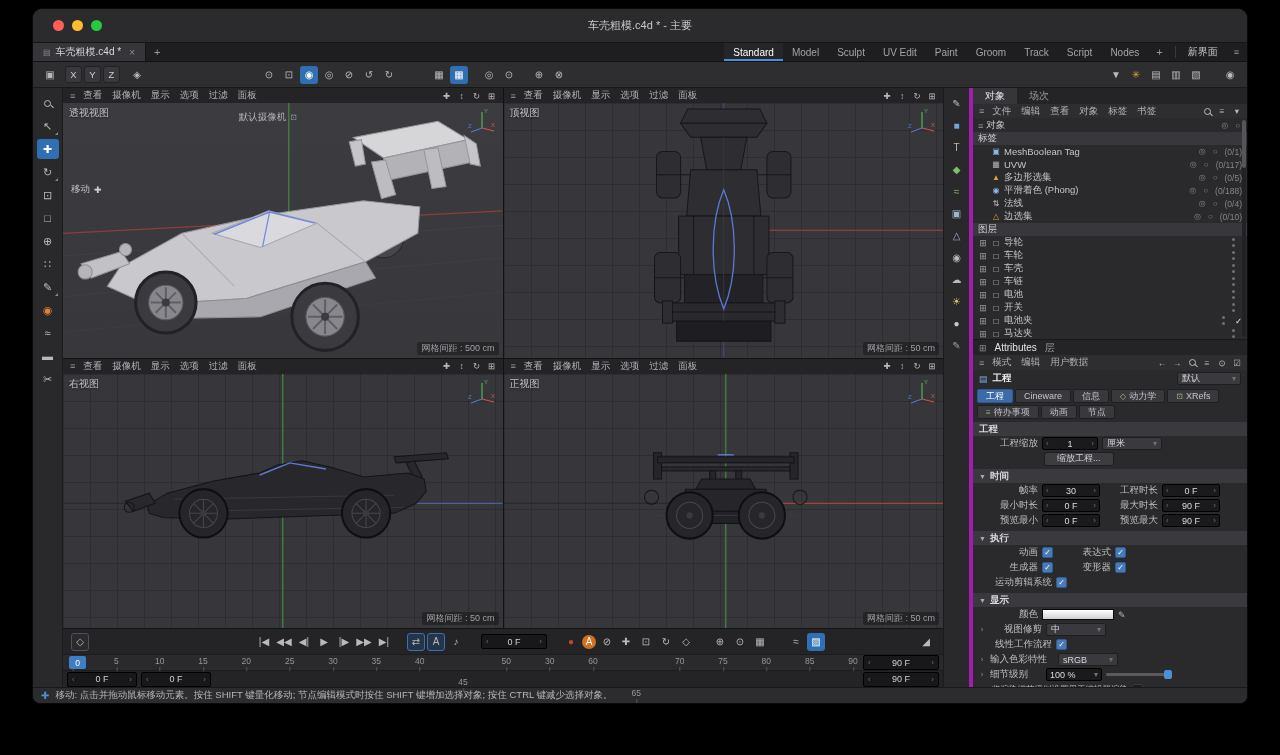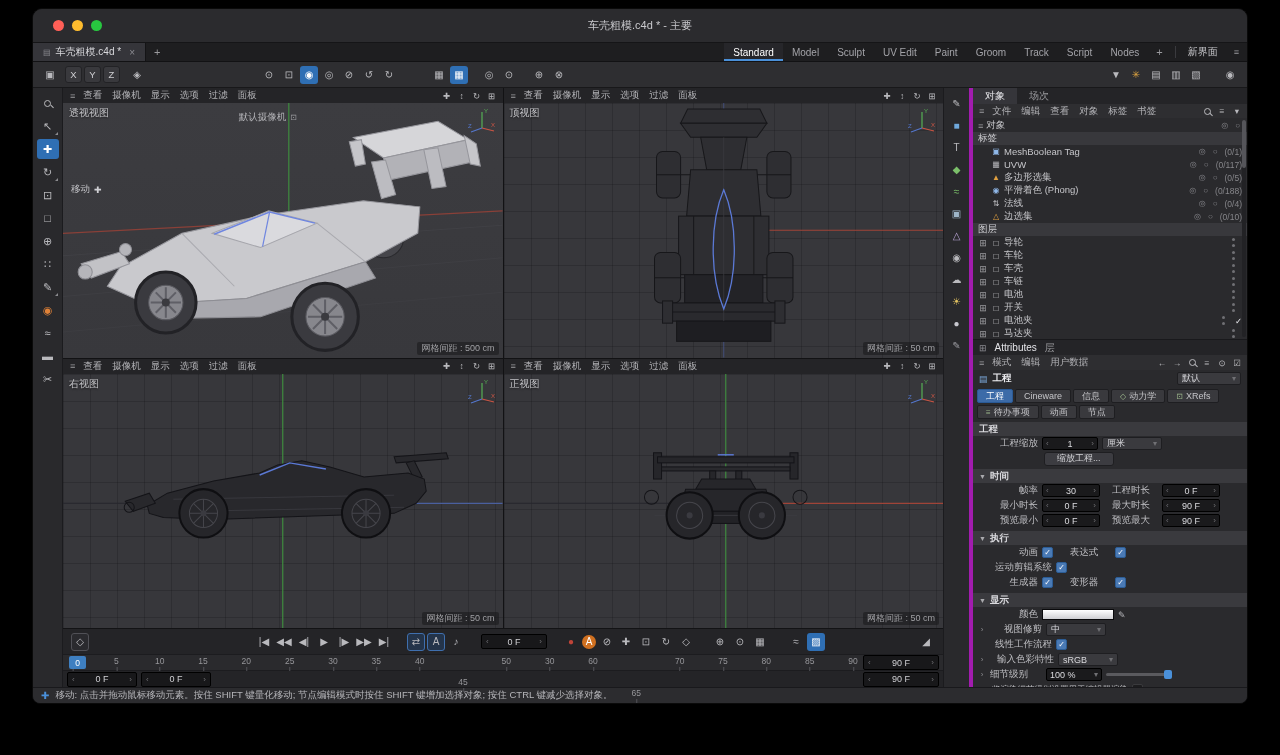--- a/index.html
+++ b/index.html
@@ -139,21 +139,21 @@
   .tabs1,.tabs2{display:flex;gap:2px;padding:2px 4px 0 4px;flex:none;}
   .tab{height:14px;padding:0 8px;background:#39393d;border:1px solid #1e1e21;border-radius:2px;display:flex;
     align-items:center;gap:3px;color:#c4c4c8;font-size:9px;}
   .tab.active{background:#3c6ba8;border-color:#2a5astro;border-color:#2a5a96;color:#fff;}
   .tglyph{font-size:8px;color:#9ab48a;}
   .sec{height:14px;flex:none;background:#3a3a3e;display:flex;align-items:center;gap:4px;padding:0 6px;
     font-weight:bold;color:#dadade;margin-top:3px;font-size:9.5px;}
   .sec .tri{font-size:7px;color:#aaaaae;}
   .arow{height:15px;flex:none;display:flex;align-items:center;gap:4px;padding:0 5px;}
   .albl{width:60px;flex:none;text-align:right;color:#bfbfc3;white-space:nowrap;}
-  .albl2{width:54px;flex:none;text-align:center;color:#bfbfc3;white-space:nowrap;}
+  .albl2{width:54px;flex:none;text-align:right;color:#bfbfc3;white-space:nowrap;}
   .afield{height:13px;background:#1a1a1c;border:1px solid #000;border-radius:2px;display:flex;align-items:center;
     justify-content:space-between;padding:0 3px;color:#dcdce0;font-size:9px;gap:2px;}
   .afield b,.adrop b,.tl-field b{font-weight:normal;}
   .adrop{height:13px;background:#3a3a3e;border:1px solid #1e1e21;border-radius:2px;display:flex;align-items:center;
     justify-content:space-between;padding:0 4px;color:#d8d8dc;font-size:9px;gap:4px;}
   .w56{width:56px;flex:none;} .w58{width:58px;flex:none;} .w60{width:60px;flex:none;} .w64{width:64px;flex:none;}
   .abtn{height:14px;padding:0 12px;background:#3c3c41;border:1px solid #1e1e21;border-radius:3px;color:#d4d4d8;
     display:flex;align-items:center;margin-left:66px;font-size:9px;}
   .cb{width:11px;height:11px;flex:none;border-radius:2px;background:#1d1d1f;border:1px solid #3a3a3d;display:flex;
     align-items:center;justify-content:center;font-size:8px;color:#fff;}
@@ -1134,27 +1134,27 @@
           <span class="tri">▼</span>
           <b>执行</b>
         </div>
         <div class="arow">
           <span class="albl">动画</span>
           <span class="cb on"></span>
           <span class="albl2">表达式</span>
           <span class="cb on"></span>
         </div>
         <div class="arow">
-          <span class="albl" style="width:74px">运动剪辑系统</span>
-          <span class="cb on"></span>
-        </div>
-        <div class="arow">
           <span class="albl">生成器</span>
           <span class="cb on"></span>
           <span class="albl2">变形器</span>
+          <span class="cb on"></span>
+        </div>
+        <div class="arow">
+          <span class="albl" style="width:74px">运动剪辑系统</span>
           <span class="cb on"></span>
         </div>
 
         <div class="sec">
           <span class="tri">▼</span>
           <b>显示</b>
         </div>
         <div class="arow">
           <span class="albl">颜色</span>
           <span class="swatch"></span>
@@ -1167,21 +1167,21 @@
             <b>中</b>
               <i>▾</i>
           </div>
         </div>
         <div class="arow">
           <span class="albl" style="width:74px">线性工作流程</span>
           <span class="cb on"></span>
         </div>
         <div class="arow">
           <span class="exparrow">›</span>
-          <span class="albl" style="text-align:right;width:64px">输入色彩特性</span>
+          <span class="albl" style="text-align:left;width:64px">输入色彩特性</span>
           <div class="adrop w60">
             <b>sRGB</b>
               <i>▾</i>
           </div>
         </div>
         <div class="arow">
           <span class="exparrow">›</span>
           <span class="albl" style="text-align:left;width:52px">细节级别</span>
           <div class="afield w56">
             <b>100 %</b>

